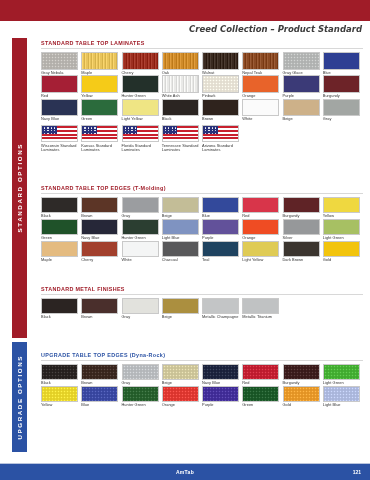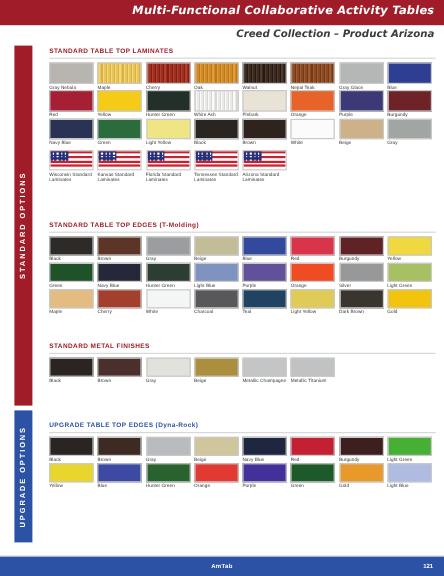--- a/index.html
+++ b/index.html
@@ -93,22 +93,21 @@
     position: absolute; left: 0; bottom: 16px; width: 370px; height: .7px;
     background: #b9c4dd;
   }
 </style>
 </head>
 <body>
 
 <div class="page">
 
   <div class="header"></div>
-  <div class="header-title">Multi-Functional Collaborative Activity Tables</div>
-  <div class="subheader">Creed Collection – Product Arizona</div>
+  <div class="subheader">Creed Collection – Product Standard</div>
 
   <div class="side-tab tab-standard">
     <span>STANDARD OPTIONS</span>
   </div>
   <div class="side-tab tab-upgrade">
     <span>UPGRADE OPTIONS</span>
   </div>
 
   <div class="section" style="top:40px;">
     <div class="section-title title-red">STANDARD TABLE TOP LAMINATES</div>

